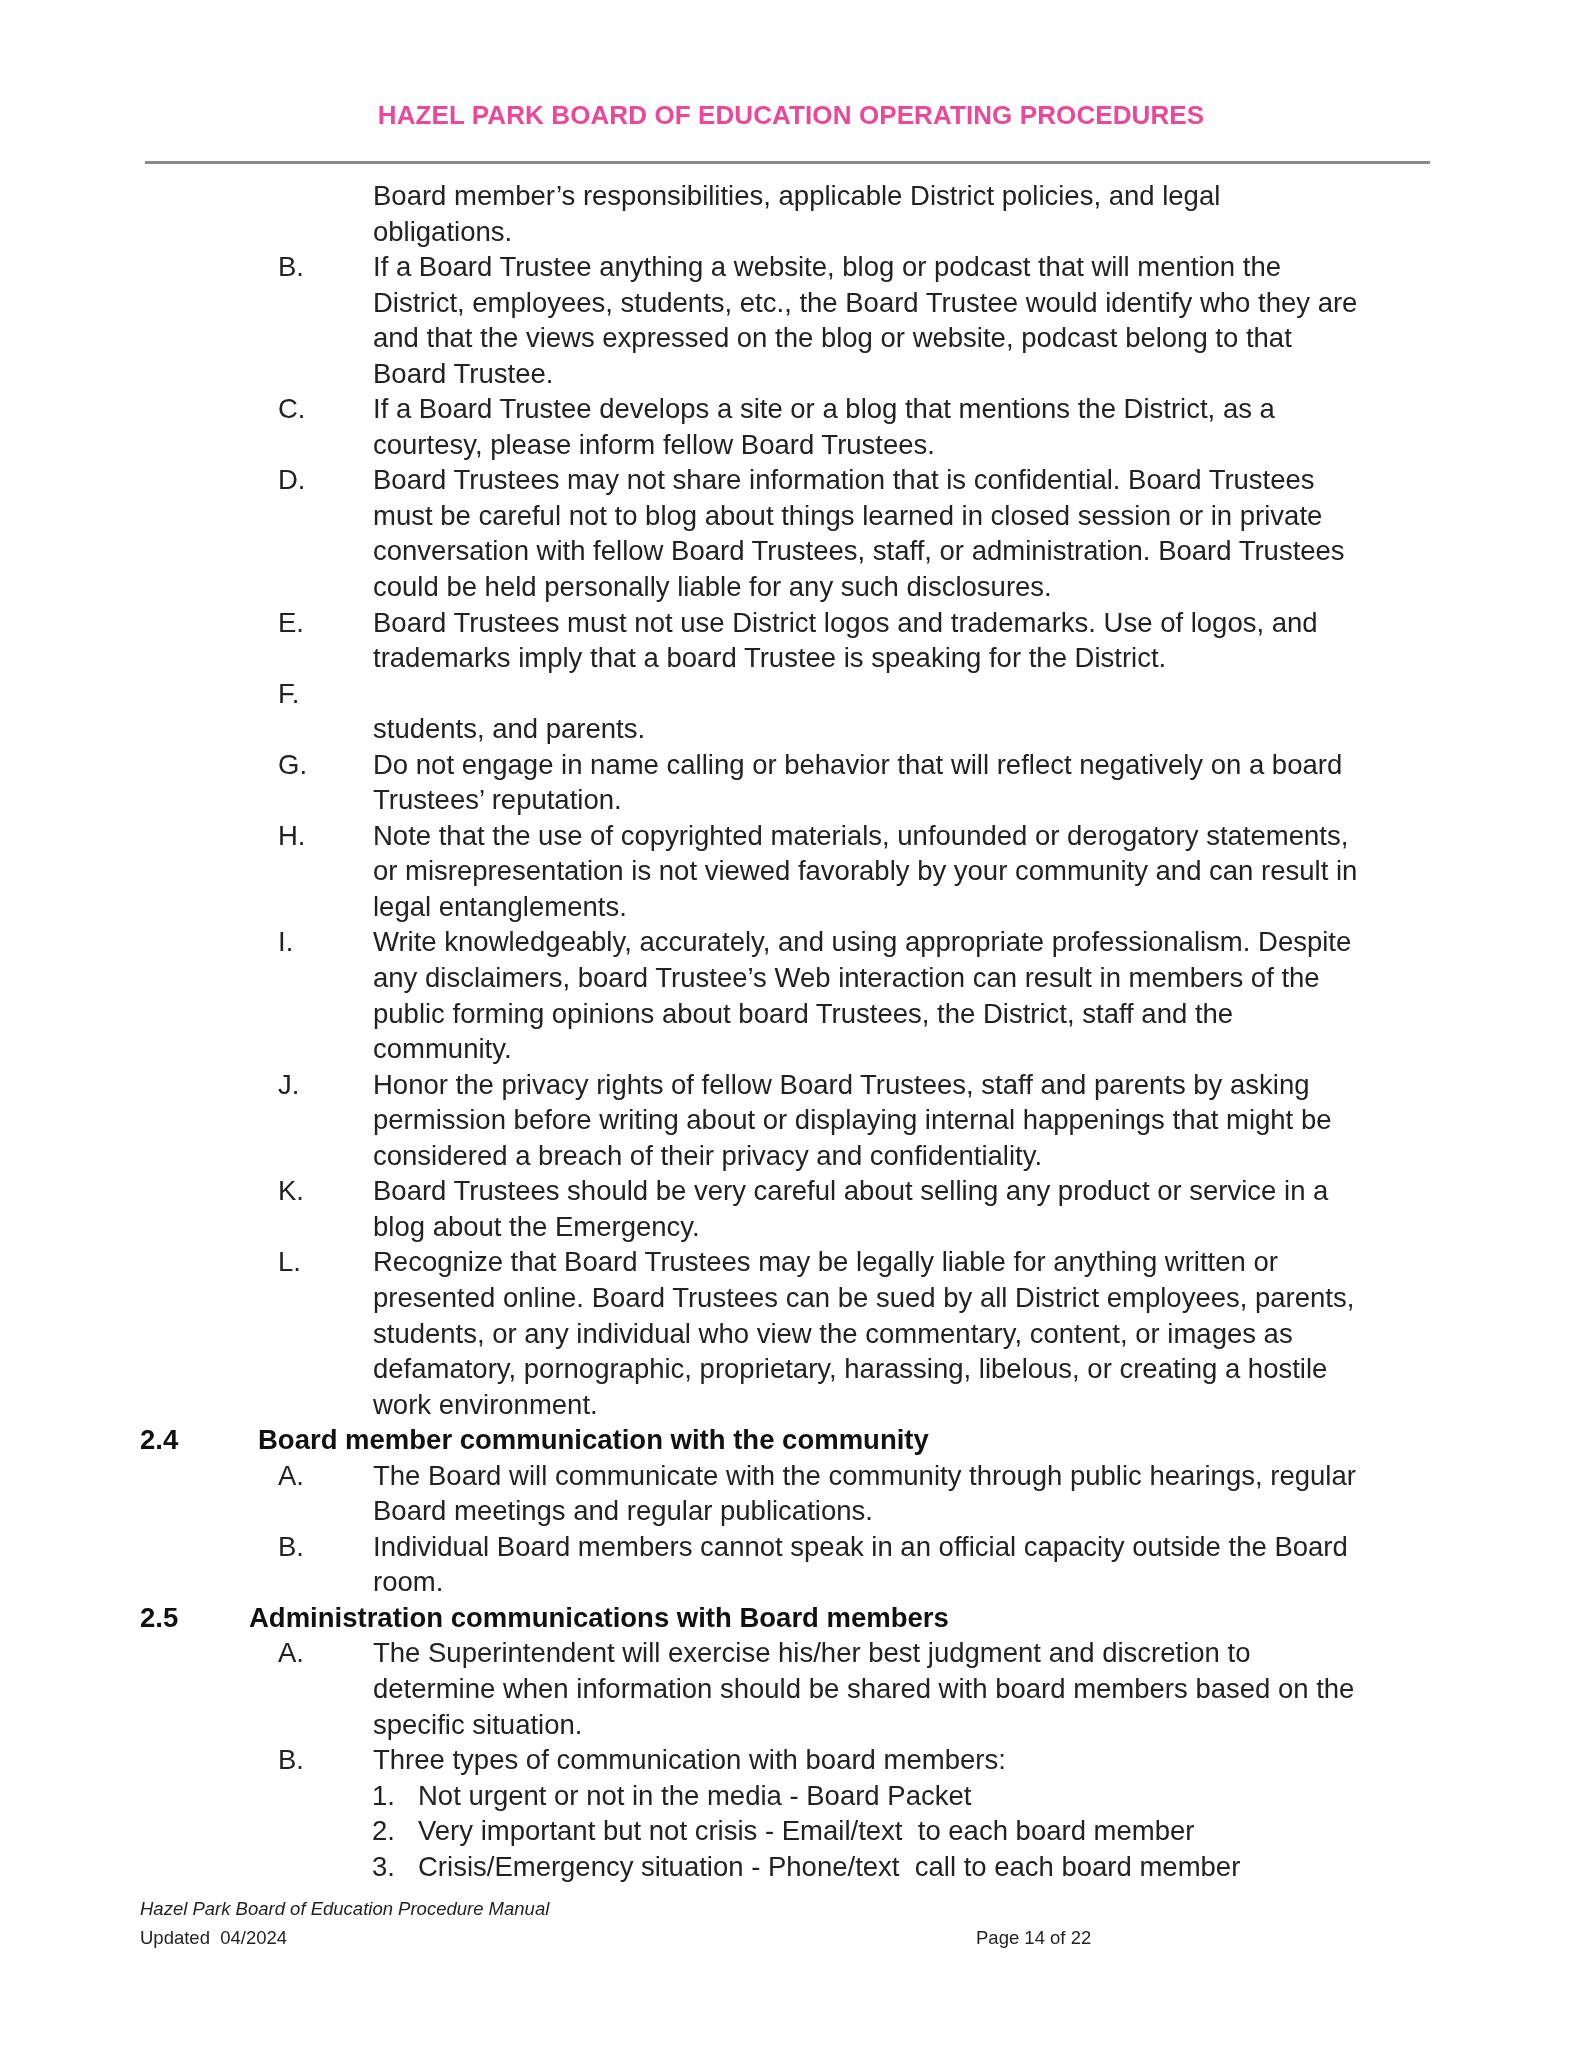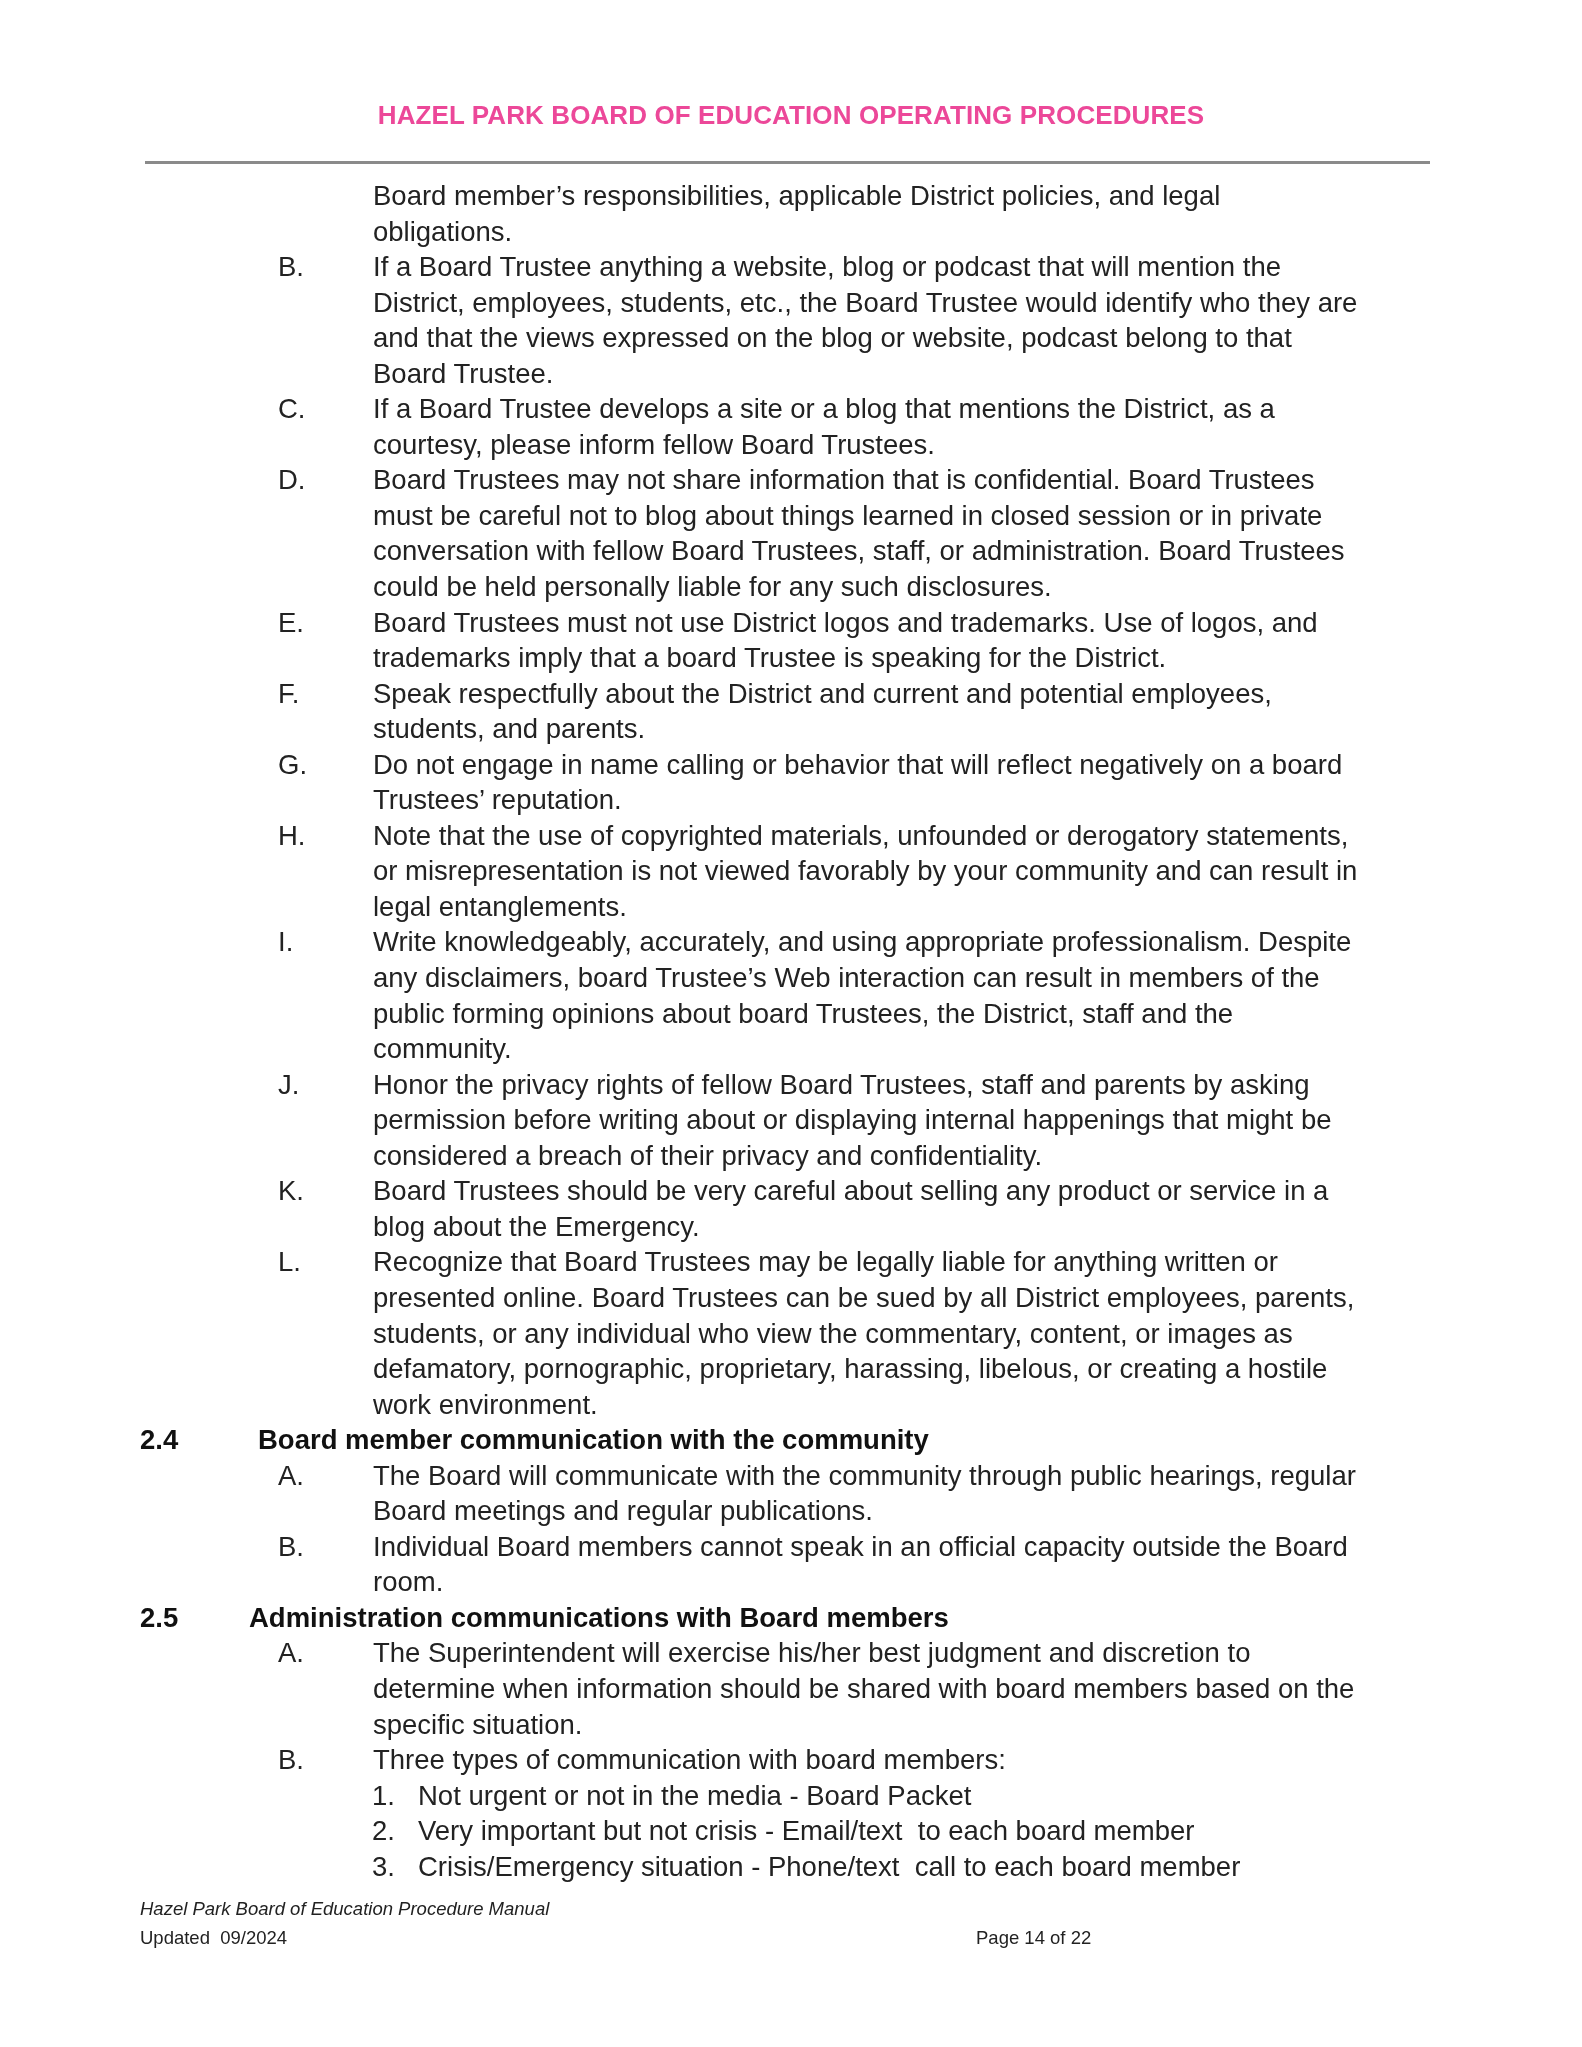--- a/index.html
+++ b/index.html
@@ -84,21 +84,20 @@
   <div class="line">
       <span class="letter">E.</span>
       <span class="text">Board Trustees must not use District logos and trademarks. Use of logos, and</span>
     </div>
   <div class="line">
       <span class="text">trademarks imply that a board Trustee is speaking for the District.</span>
     </div>
 
   <div class="line">
       <span class="letter">F.</span>
-      <span class="text">Speak respectfully about the District and current and potential employees,</span>
     </div>
   <div class="line">
       <span class="text">students, and parents.</span>
     </div>
 
   <div class="line">
       <span class="letter">G.</span>
       <span class="text">Do not engage in name calling or behavior that will reflect negatively on a board</span>
     </div>
   <div class="line">
@@ -212,14 +211,14 @@
       <span class="num">2.</span>
       <span class="subtext" style="white-space:pre;">Very important but not crisis - Email/text  to each board member</span>
     </div>
   <div class="line">
       <span class="num">3.</span>
       <span class="subtext" style="white-space:pre;">Crisis/Emergency situation - Phone/text  call to each board member</span>
     </div>
 </div>
 
 <div class="footer" style="top:1898px;font-style:italic;">Hazel Park Board of Education Procedure Manual</div>
-<div class="footer" style="top:1927px; white-space:pre;">Updated  09/2024</div>
+<div class="footer" style="top:1927px; white-space:pre;">Updated  04/2024</div>
 <div class="footer-right" style="top:1927px;">Page 14 of 22</div>
 
 </body></html>

